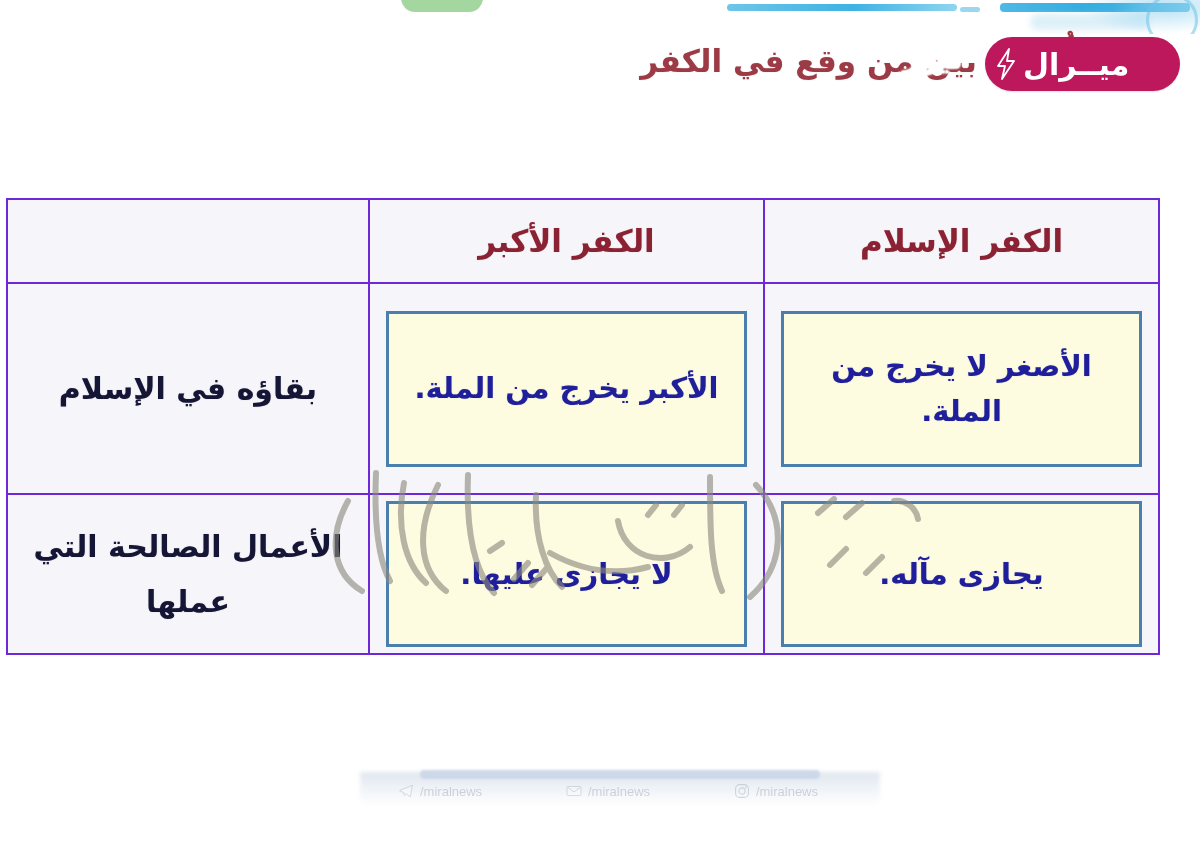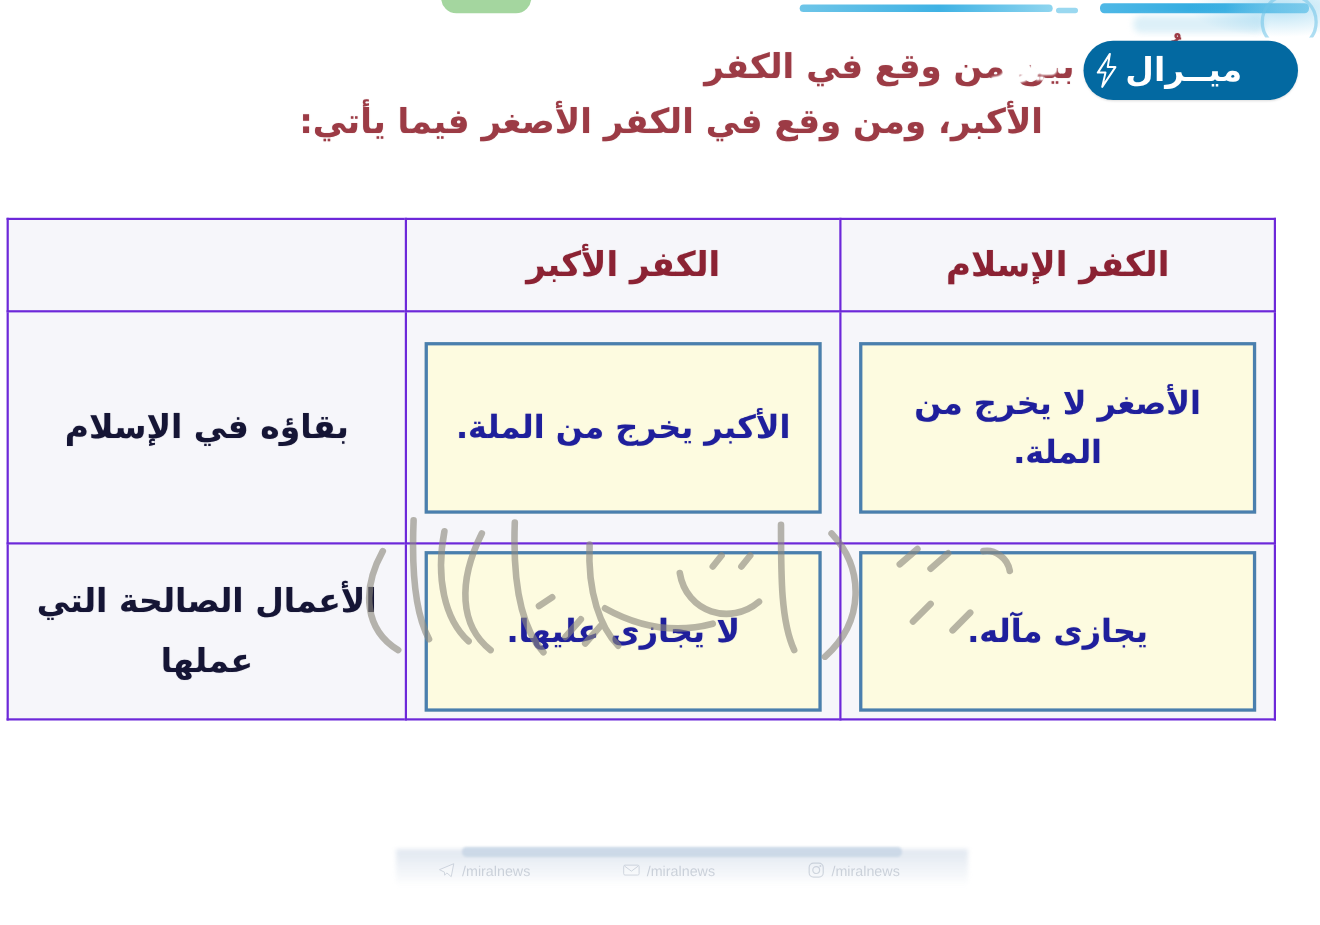--- a/index.html
+++ b/index.html
@@ -92,21 +92,21 @@
   #heading .line { display:block; white-space: nowrap; }
   #heading .line2 { text-align: left; padding-left: 232px; }
 
   
   #brand-badge {
     position: absolute;
     top: 37px;
     left: 985px;
     width: 195px;
     height: 54px;
-    background: #0369a1;
+    background: #be185d;
     border-radius: 27px;
     display: flex;
     flex-direction: row-reverse;
     align-items: center;
     justify-content: flex-start;
     gap: 6px;
     padding: 0 14px 0 10px;
     box-sizing: border-box;
     z-index: 6;
     box-shadow: 0 1px 2px rgba(0,0,0,.12);
@@ -289,21 +289,20 @@
   <div class="banner-blue-1"></div>
   <div class="banner-blue-2"></div>
   <div class="banner-blue-3"></div>
   <div class="banner-soft-1"></div>
   <div class="banner-blue-wash"></div>
   <div class="banner-blue-ring"></div>
 </div>
 
 <div id="heading">
   <span class="line line1">عليها أُقارن بين من وقع في الكفر</span>
-  <span class="line line2">الأكبر، ومن وقع في الكفر الأصغر فيما يأتي:</span>
 </div>
 
 <div id="brand-badge">
   <svg class="bolt" viewBox="0 0 22 32" aria-hidden="true">
     <path d="M14 1 L3 18 H10 L7 31 L19 13 H12 Z" fill="none" stroke="#ffffff" stroke-width="1.8" stroke-linejoin="round"></path>
   </svg>
   <span class="brand-text">ميــرال</span>
 </div>
 <div id="brand-word2">نيوز</div>
 

